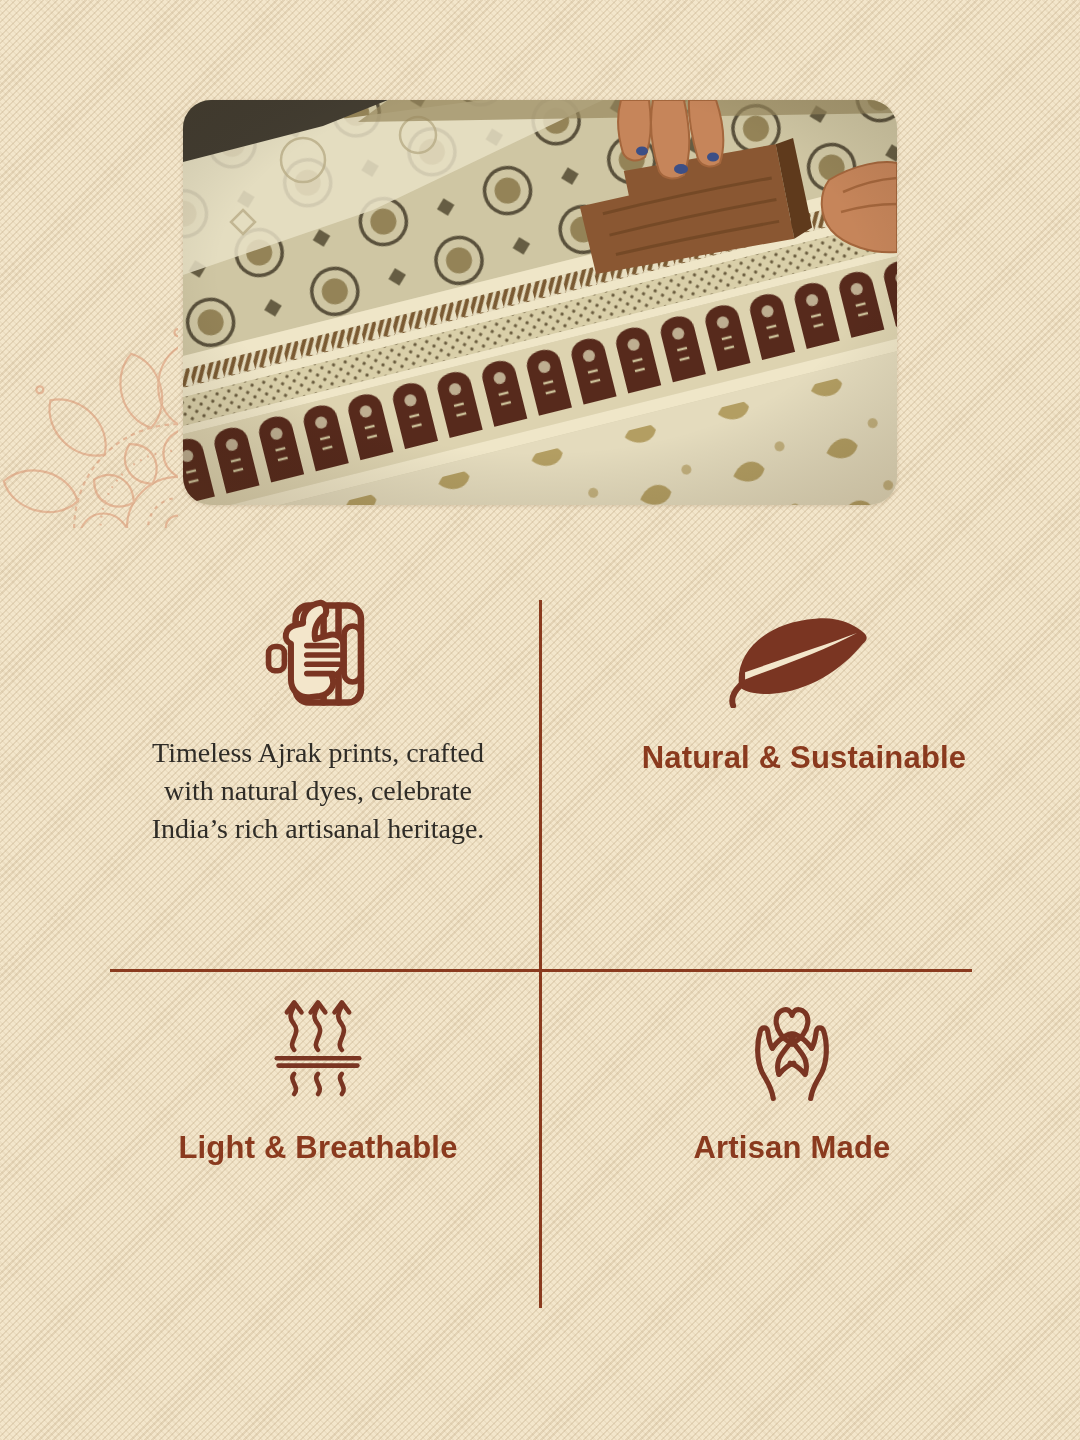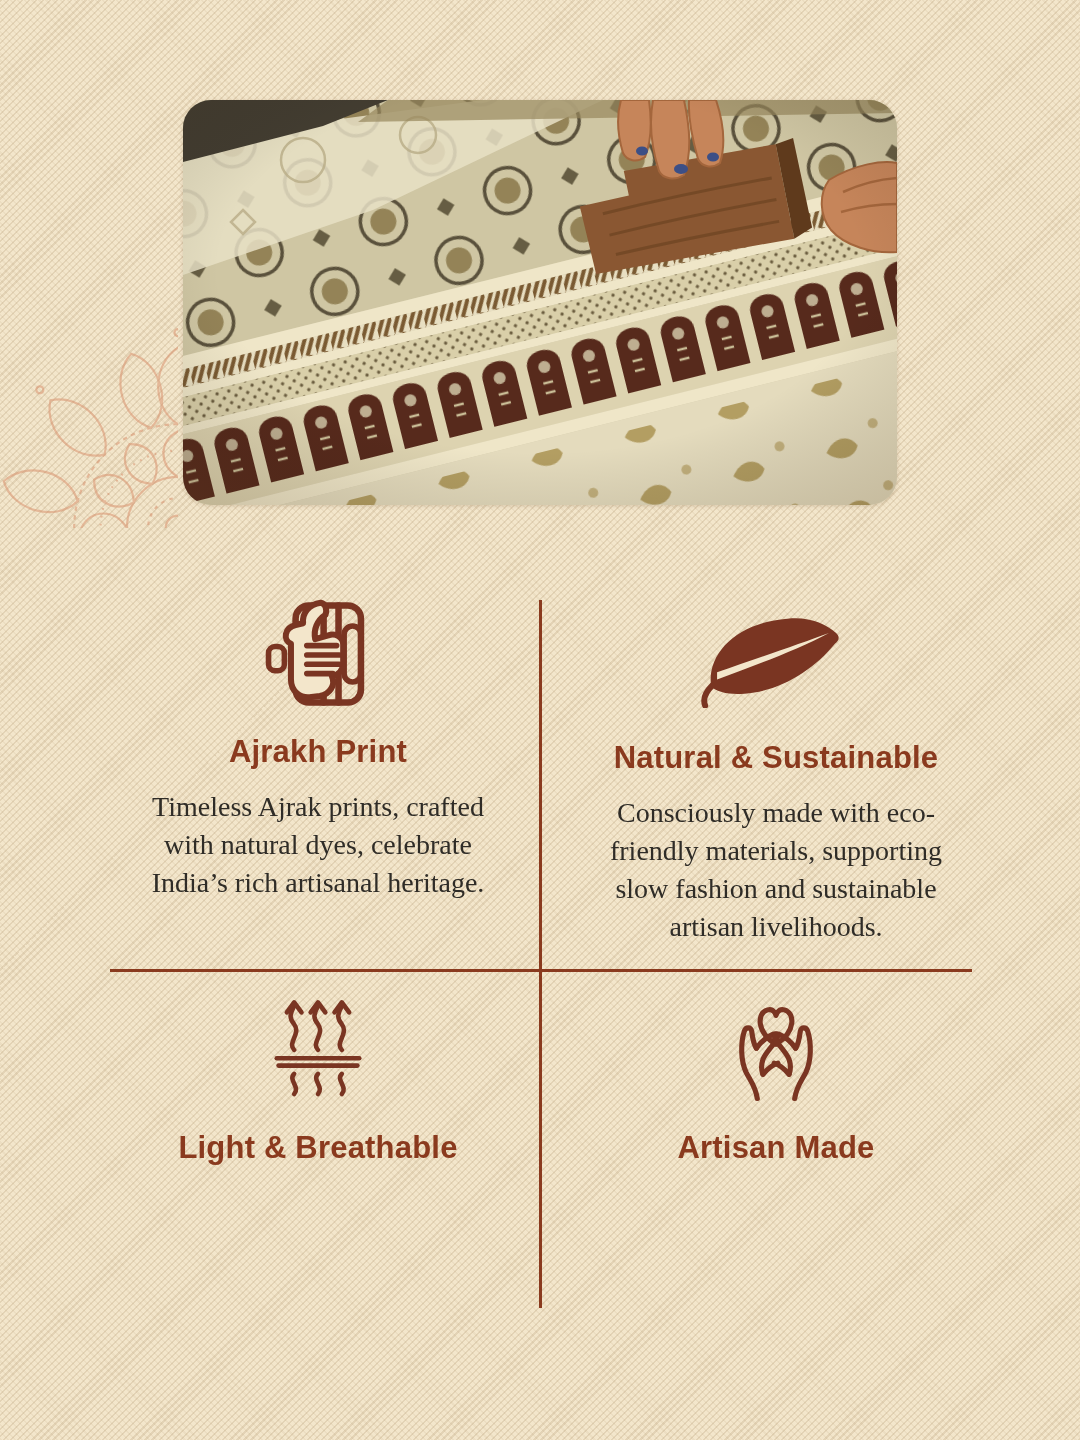--- a/index.html
+++ b/index.html
@@ -20,23 +20,23 @@
   }
   .photo-frame svg{display:block;width:714px;height:405px;}
   .divider{position:absolute;background:#8a3a1e;}
   .divider.v{left:539px;top:600px;width:3px;height:708px;}
   .divider.h{left:110px;top:969px;width:862px;height:3px;}
   .cell{
     position:absolute;width:440px;display:flex;flex-direction:column;
     align-items:center;text-align:center;
   }
   .cell.q1{left:98px;top:598px;}
-  .cell.q2{left:556px;top:598px;}
+  .cell.q2{left:584px;top:598px;}
   .cell.q3{left:98px;top:994px;}
-  .cell.q4{left:556px;top:994px;}
+  .cell.q4{left:572px;top:994px;}
   .feature-icon{color:#7a3522;margin-bottom:24px;}
   .cell h3{
     margin:0 0 18px 0;font-size:31px;font-weight:bold;color:#8a3a1e;
     letter-spacing:.2px;
   }
   .cell p{
     margin:0;font-size:28px;line-height:1.36;color:#2f2c27;
     white-space:pre-line;
     font-family:Liberation Serif, serif;
   }
@@ -195,37 +195,32 @@
     </g>
     <path d="M63 5 C50 7 43 16 44 27 L36 29 C24 32 22 45 31 49 L31 87 C31 100 41 108 53 106 L62 105 C73 103 79 93 75 84 C83 82 87 76 87 69 L87 50 C87 42 79 37 71 40 L57 44 C55 34 59 24 68 18 C70 12 68 6 63 5 Z" fill="#f3e6cb" stroke="currentColor" stroke-width="6.5" stroke-linejoin="round"></path>
     <g stroke="currentColor" stroke-width="6" stroke-linecap="round">
       <line x1="48" y1="51" x2="80" y2="51"></line>
       <line x1="48" y1="61" x2="83" y2="61"></line>
       <line x1="48" y1="71" x2="83" y2="71"></line>
       <line x1="48" y1="81" x2="76" y2="81"></line>
     </g>
     <rect x="7" y="52" width="17" height="26" rx="7" fill="none" stroke="currentColor" stroke-width="6"></rect>
   </svg>
-  <h3>Ajrakh Print</h3>
   <p>Timeless Ajrak prints, crafted
 with natural dyes, celebrate
 India’s rich artisanal heritage.</p>
 </div>
 
 <div class="cell q2">
   <svg class="feature-icon" width="150" height="100" viewBox="0 0 125 84" style="margin-top:10px;margin-bottom:32px;">
     <path d="M8 66 C4 38 30 12 72 9 C90 7 104 13 113 21 C116 24 116 27 112 30 C94 52 66 70 36 72 C24 73 13 71 8 66 Z" fill="currentColor"></path>
     <path d="M13 60 C45 48 79 36 107 21 C83 30 47 42 13 54 Z" fill="#f3e6cb"></path>
     <path d="M9 65 C3 71 1 77 3 82" fill="none" stroke="currentColor" stroke-width="5" stroke-linecap="round"></path>
   </svg>
   <h3>Natural &amp; Sustainable</h3>
-  <p>Consciously made with eco-
-friendly materials, supporting
-slow fashion and sustainable
-artisan livelihoods.</p>
 </div>
 
 <div class="cell q3">
   <svg class="feature-icon" width="110" height="112" viewBox="0 0 120 116">
     <g fill="none" stroke="currentColor" stroke-width="5" stroke-linecap="round" stroke-linejoin="round">
       <path d="M34 58 C26 50 42 40 34 30 C27 22 31 16 34 10"></path>
       <path d="M26 17 L34 6 L42 17"></path>
       <path d="M60 58 C52 50 68 40 60 30 C53 22 57 16 60 10"></path>
       <path d="M52 17 L60 6 L68 17"></path>
       <path d="M86 58 C78 50 94 40 86 30 C79 22 83 16 86 10"></path>

